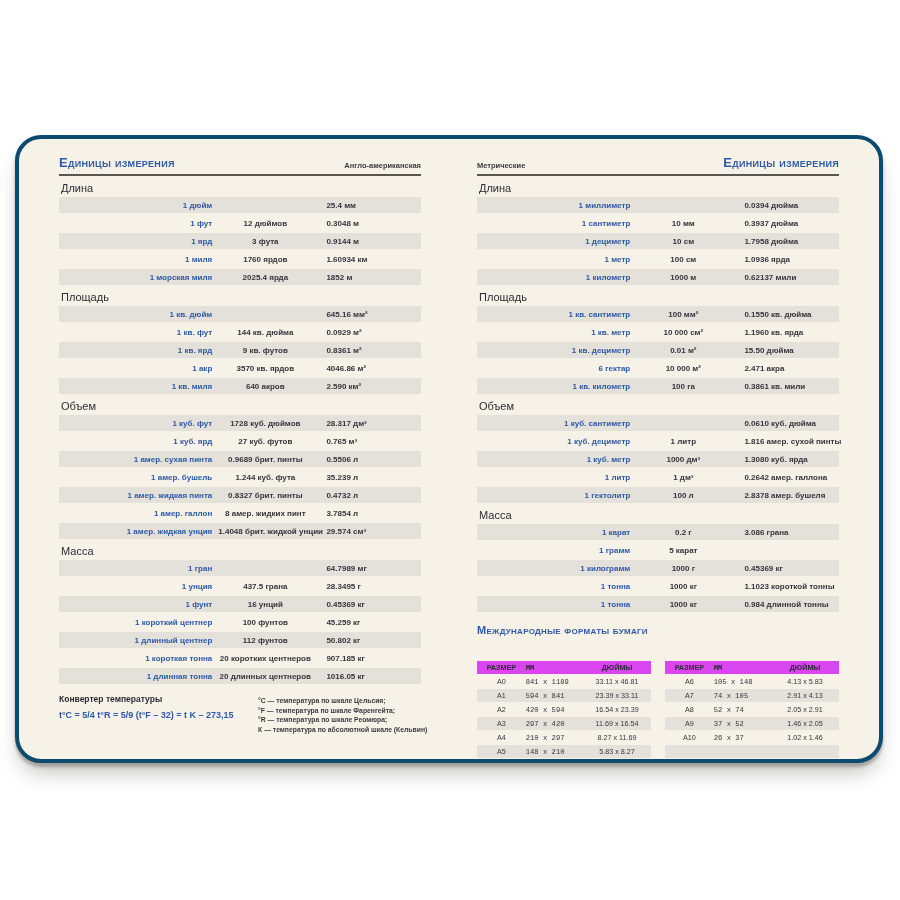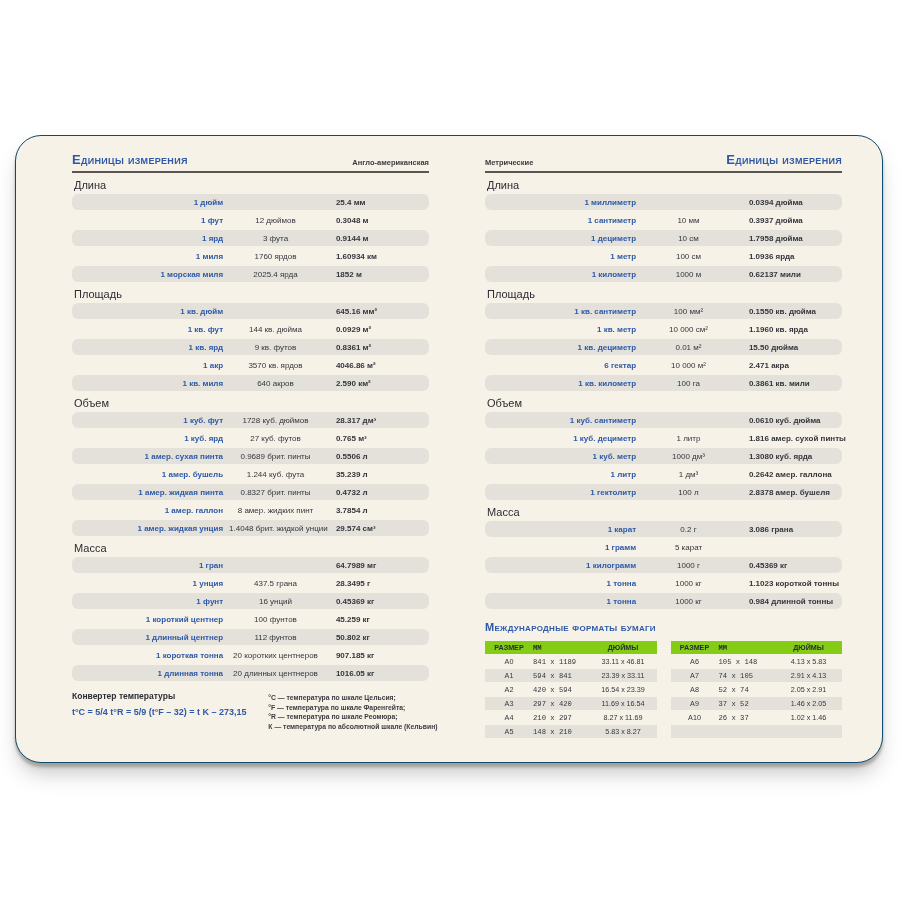--- a/index.html
+++ b/index.html
@@ -1,50 +1,49 @@
 <!DOCTYPE html>
 <html><head>
 <meta charset="utf-8">
 <style>
   * { margin:0; padding:0; box-sizing:border-box; }
   html,body { width:900px; height:900px; background:#ffffff; font-family:"Liberation Sans", sans-serif; }
   .page {
     position:absolute; left:15px; top:135px; width:868px; height:628px;
-    background:#f7f2e7; border:1px solid #0c4a6e; border-radius:26px;
+    background:#f7f2e7; border:4px solid #0c4a6e; border-radius:26px;
     box-shadow: 0 4px 3px rgba(110,105,98,0.45), 0 14px 22px -6px rgba(90,88,84,0.40);
     overflow:hidden;
-    padding-left:16px;
   }
   .spread { display:flex; padding:16px 40px 14px 40px; gap:56px; height:100%; }
   .col { flex:1; min-width:0; }
 
   .col-header { display:flex; justify-content:space-between; align-items:flex-end; }
   .title { color:#2d59a8; font-weight:bold; font-variant:small-caps; font-size:13px; letter-spacing:0.3px; }
   .subtitle { color:#3a3a40; font-weight:bold; font-size:7.5px; }
   .rule { border-top:2px solid #5a554e; margin:4px 0 4px 0; }
 
   .sec-label { color:#2c2c34; font-weight:normal; font-size:11px; margin:6px 0 3px 2px; }
-  .rows > div.row { display:flex; align-items:center; height:16px; margin-bottom:2px; font-size:8px;border-radius:6px; }
+  .rows > div.row { display:flex; align-items:center; height:16px; margin-bottom:2px; font-size:8px; }
   .rows > div.row:nth-of-type(odd) { background:#e4e1da; }
   .c1 { width:44%; text-align:right; color:#2d59a8; font-weight:bold; padding-right:6px; white-space:nowrap; }
-  .c2 { width:26%; text-align:center; color:#35353d; font-weight:normal; white-space:nowrap; }
+  .c2 { width:26%; text-align:center; color:#35353d; font-weight:bold; white-space:nowrap; }
   .c3 { width:30%; text-align:left; color:#35353d; font-weight:bold; padding-left:14px; white-space:nowrap; }
 
   .temp { display:flex; margin-top:10px; }
   .temp-left { width:55%; }
   .temp-title { color:#2c2c34; font-weight:bold; font-size:8.5px; margin-bottom:6px; }
   .temp-formula { color:#2d59a8; font-weight:bold; font-size:9px; white-space:nowrap; }
   .temp-legend { width:45%; padding-top:2px; }
   .temp-legend div { color:#3a3a40; font-size:6.8px; font-weight:bold; line-height:9.5px; white-space:nowrap; }
 
   .paper-title { color:#2d59a8; font-weight:bold; font-variant:small-caps; font-size:11px; margin:12px 0 8px 0; letter-spacing:0.3px; }
   .paper-tables { display:flex; gap:14px; }
   .ptable { flex:1; }
   .prow { display:flex; align-items:center; height:13px; margin-bottom:1px; font-size:7.2px; color:#35353d; }
-  .prow.phead { background:#84cc16; font-weight:bold; color:#2c2c34; }
+  .prow.phead { background:#d946ef; font-weight:bold; color:#2c2c34;margin-top:17px; }
   .prows > div.prow:nth-of-type(even) { background:#e4e1da; }
   .pc1 { width:28%; text-align:center; white-space:nowrap; }
   .pc2 { width:33%; text-align:left; white-space:nowrap;font-family:Liberation Mono, monospace; }
   .pc3 { width:39%; text-align:center; white-space:nowrap; }
 </style>
 </head>
 <body>
 
 <div class="page">
   <div class="spread">

